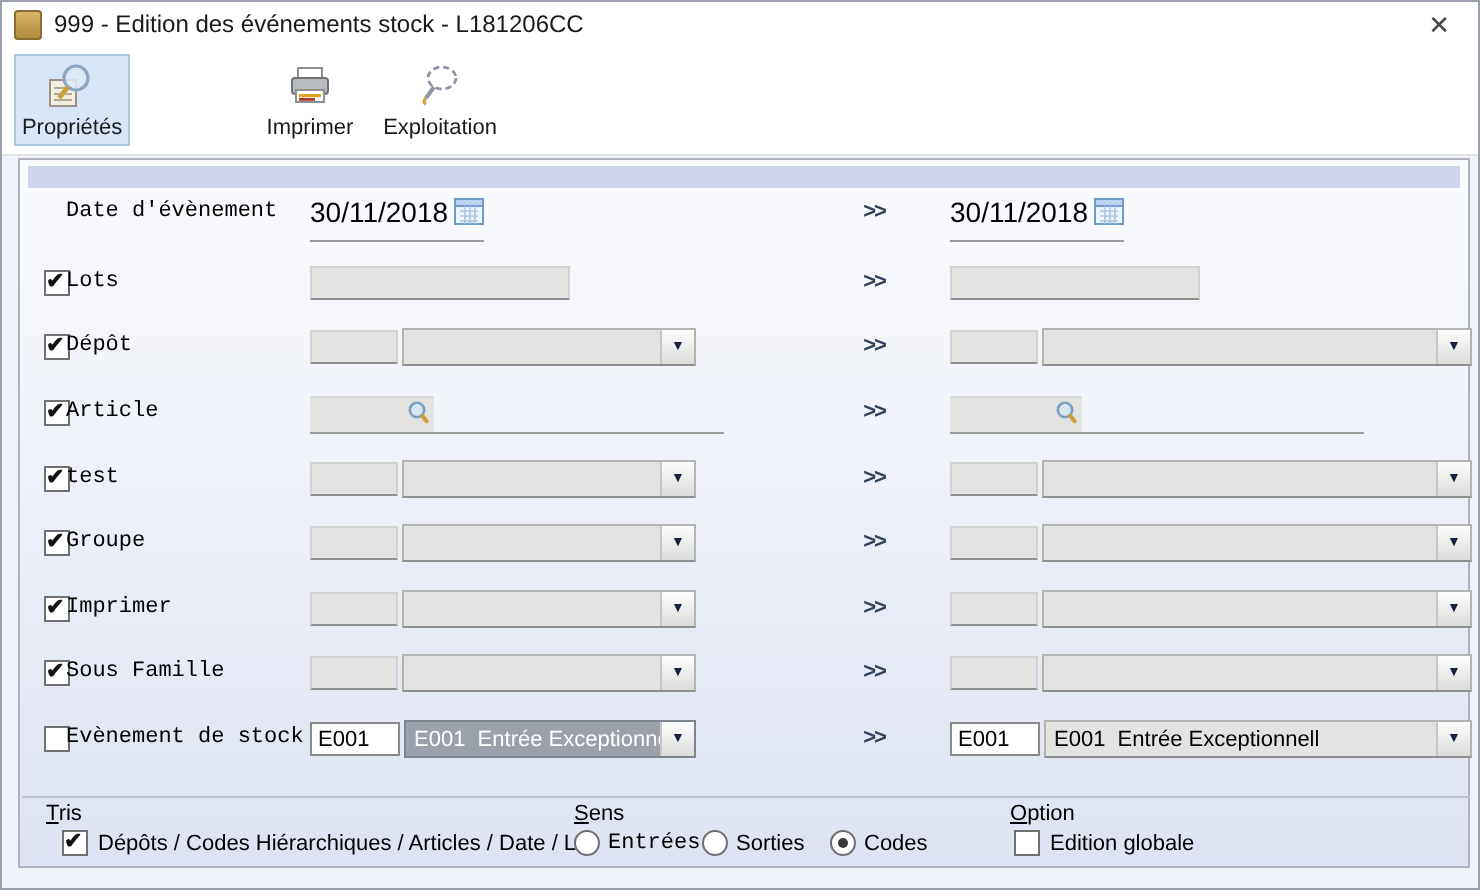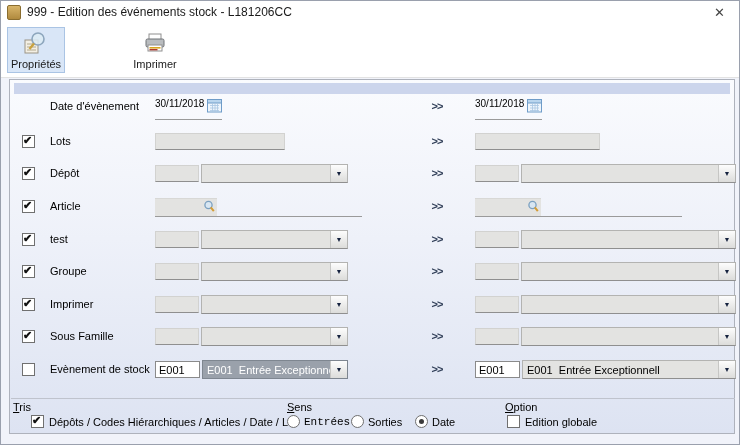--- a/index.html
+++ b/index.html
@@ -21,37 +21,37 @@
   .tb-close{position:absolute;right:3px;top:4px;height:48px;display:flex;flex-direction:column;align-items:center;justify-content:space-between;}
 
   
   .panel{position:absolute;left:8px;top:78px;width:726px;height:355px;box-sizing:border-box;border:1px solid #aeb2bc;background:linear-gradient(#fafbfe 0%,#eef1f9 45%,#dde3f2 100%);}
   .panel-strip{position:absolute;left:4px;top:3px;right:4px;height:11px;background:#ccd5ec;}
 
   
   .row{position:absolute;left:0;width:726px;height:26px;}
   .cb{position:absolute;left:12px;top:6px;width:13px;height:13px;background:#fff;border:1px solid #707070;box-sizing:border-box;}
   .cb.checked::after{content:"✔";position:absolute;left:0px;top:-2px;font-size:11px;color:#111;font-weight:bold;}
-  .rlabel{position:absolute;left:40px;top:6px;font-size:11px;color:#000;white-space:nowrap;}
+  .rlabel{position:absolute;left:23px;top:6px;font-size:11px;color:#000;white-space:nowrap;font-family:Liberation Mono, monospace;}
 
   .fld{position:absolute;top:4px;height:17px;background:#e3e3e1;border:1px solid #d2d2d0;border-bottom:1px solid #8f8f8f;box-sizing:border-box;}
   .combo{position:absolute;top:3px;height:19px;background:#e3e3e1;border:1px solid #b3b3b1;border-bottom-color:#8f8f8f;box-sizing:border-box;display:flex;align-items:center;}
   .combo-text{flex:1;font-size:11px;color:#000;padding-left:4px;white-space:pre;overflow:hidden;}
   .dd{width:16px;align-self:stretch;display:flex;align-items:center;justify-content:center;font-size:7px;color:#16233f;background:linear-gradient(#fdfdfd,#dcdcda);border-left:1px solid #c6c6c4;}
   .combo.selected{background:#9aa1ab;border-color:#7e8690;}
   .combo.selected .combo-text{color:#ffffff;}
 
   .code-input{position:absolute;top:4px;height:17px;background:#ffffff;border:1px solid #8a8a8a;box-sizing:border-box;display:flex;align-items:center;font-size:11px;color:#000;padding-left:3px;}
 
   .lookup{position:absolute;top:2px;height:20px;border-bottom:1px solid #9a9a9a;}
   .lookup .box{position:absolute;left:0;top:2px;height:17px;background:#e3e3e1;border-top:1px solid #d8d8d6;}
   .lookup svg{position:absolute;top:4px;}
 
   .dateval{position:absolute;top:4px;display:flex;align-items:flex-start;gap:3px;border-bottom:1px solid #9a9a9a;padding-bottom:2px;}
-  .dateval .dtext{font-size:10px;color:#000;}
+  .dateval .dtext{font-size:14px;color:#000;}
 
   .sep{position:absolute;left:417px;top:6px;width:20px;text-align:center;font-size:11px;font-weight:bold;color:#33415a;letter-spacing:-1px;}
 
   
   .footer{position:absolute;left:1px;bottom:1px;width:724px;height:33px;border-top:1px solid #bfc3cd;}
   .flabel{position:absolute;top:2px;display:inline-block;font-size:11px;color:#000;}
   .flabel::first-letter{text-decoration:underline;}
   .fcb{position:absolute;top:16px;width:13px;height:13px;background:#fff;border:1px solid #707070;box-sizing:border-box;}
   .fcb.checked::after{content:"✔";position:absolute;left:0px;top:-2px;font-size:11px;color:#111;font-weight:bold;}
   .fcb-label{position:absolute;top:17px;font-size:11px;color:#000;white-space:nowrap;}
@@ -86,20 +86,30 @@
         <svg width="26" height="26" viewBox="0 0 26 26">
           <rect x="7" y="4" width="12" height="6" fill="#ffffff" stroke="#8f8f8f"></rect>
           <rect x="4" y="9" width="18" height="8" rx="1.5" fill="#b9bcbf" stroke="#6f7276"></rect>
           <rect x="6" y="15" width="14" height="6" fill="#ffffff" stroke="#8f8f8f"></rect>
           <rect x="7.5" y="17" width="11" height="1.6" fill="#d9a520"></rect>
           <rect x="7.5" y="19" width="8" height="1.4" fill="#b03a2e"></rect>
         </svg>
       </span>
       <span class="tb-label">Imprimer</span>
     </div>
+    <div class="tb-btn" style="left:186px;width:66px;">
+      <span>
+        <svg width="26" height="26" viewBox="0 0 26 26">
+          <ellipse cx="14" cy="9" rx="7" ry="5.5" fill="none" stroke="#8c93a3" stroke-width="1.4" stroke-dasharray="3 2"></ellipse>
+          <line x1="10" y1="13.5" x2="6" y2="19" stroke="#8c93a3" stroke-width="2"></line>
+          <path d="M6 19q-2 2 0 3" stroke="#c9a23f" stroke-width="1.6" fill="none"></path>
+        </svg>
+      </span>
+      <span class="tb-label">Exploitation</span>
+    </div>
   </div>
 
   <div class="panel">
     <div class="panel-strip"></div>
 
     <div class="row" style="top:14px;">
       <span class="rlabel">Date d'évènement</span>
       <span class="dateval" style="left:145px;">
         <span class="dtext">30/11/2018</span>
         <span><svg width="15" height="15" viewBox="0 0 15 15">
@@ -237,31 +247,31 @@
         </span>
       <span class="sep">&gt;&gt;</span>
       <span class="code-input" style="left:465px;width:45px;">E001</span>
       <span class="combo" style="left:512px;width:214px;">
           <span class="combo-text">E001  Entrée Exceptionnell</span>
           <span class="dd">▼</span>
         </span>
     </div>
 
     <div class="footer">
-      <span class="flabel" style="left:2px;">Tris</span>
+      <span class="flabel" style="left:12px;">Tris</span>
       <span class="fcb checked" style="left:20px;"></span>
       <span class="fcb-label" style="left:38px;">Dépôts / Codes Hiérarchiques / Articles / Date / Lot</span>
 
       <span class="flabel" style="left:276px;">Sens</span>
       <span class="radio" style="left:276px;"></span>
       <span class="fcb-label" style="left:293px;font-family:Liberation Mono, monospace;">Entrées</span>
       <span class="radio" style="left:340px;"></span>
       <span class="fcb-label" style="left:357px;">Sorties</span>
       <span class="radio selected" style="left:404px;"></span>
-      <span class="fcb-label" style="left:421px;">Date</span>
+      <span class="fcb-label" style="left:421px;">Codes</span>
 
       <span class="flabel" style="left:494px;">Option</span>
       <span class="fcb" style="left:496px;"></span>
       <span class="fcb-label" style="left:514px;">Edition globale</span>
     </div>
   </div>
 
 </div>
 
 </body></html>

